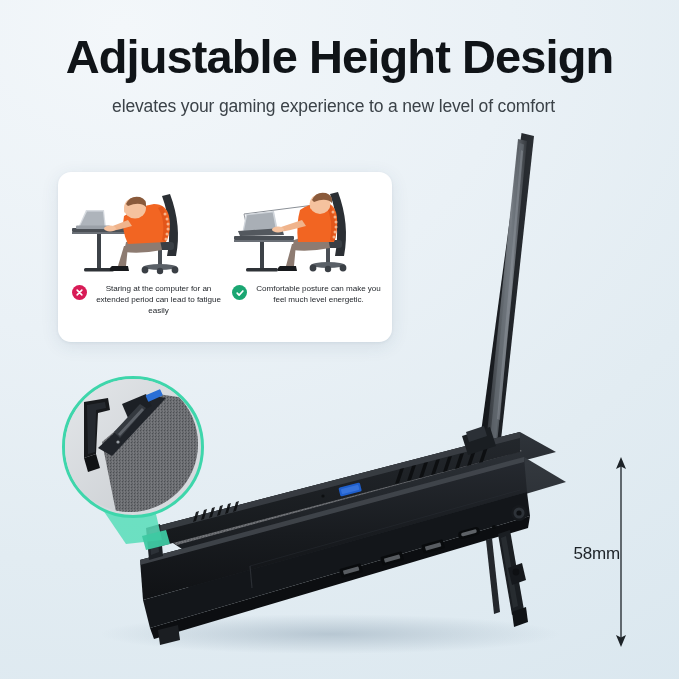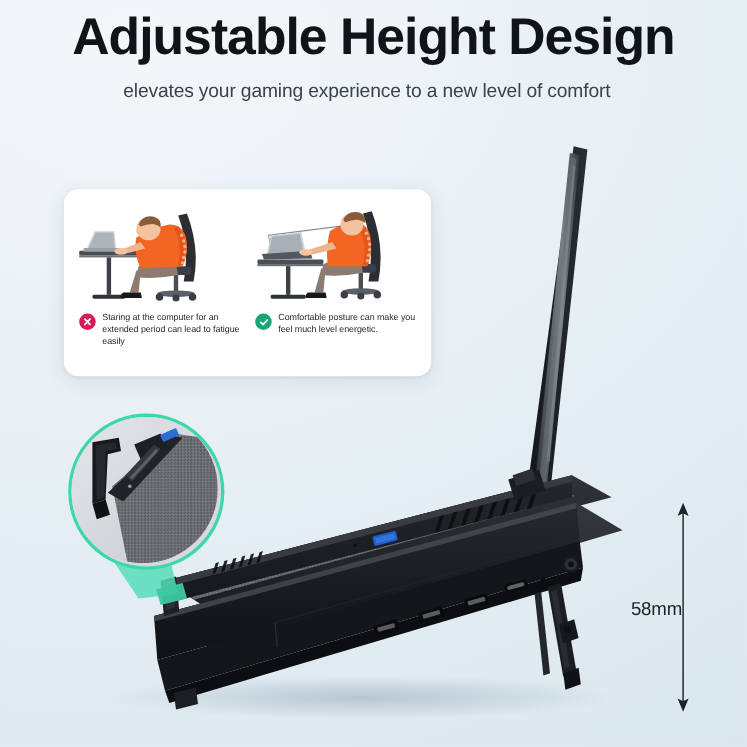--- a/index.html
+++ b/index.html
@@ -21,21 +21,21 @@
       radial-gradient(ellipse 150% 120% at 18% 4%, #f3f7fa 0%, #eaf1f6 38%, #e2ecf2 66%, #dae7ef 100%);
     overflow: hidden;
   }
 
   
   .header {
     position: absolute;
     top: 0; left: 0;
     width: 679px;
     text-align: center;
-    padding-top: 8px;
+    padding-top: 32px;
   }
   .headline {
     font-size: 47px;
     font-weight: 700;
     letter-spacing: -0.9px;
     color: #101418;
     line-height: 1.08;
     margin: 0;
     white-space: nowrap;
   }
@@ -57,20 +57,21 @@
     height: 170px;
     background: #ffffff;
     border-radius: 13px;
     box-shadow: 0 4px 18px rgba(40,70,95,0.10), 0 1px 3px rgba(40,70,95,0.07);
   }
   .panels {
     position: absolute;
     left: 0; top: 0;
     width: 305px;
     height: 170px;
+    text-align: center;
   }
   .panel {
     position: absolute;
     top: 8px;
     width: 160px;
     height: 155px;
   }
   .panel-left  { left: 8px; }
   .panel-right { left: 168px; }
 

